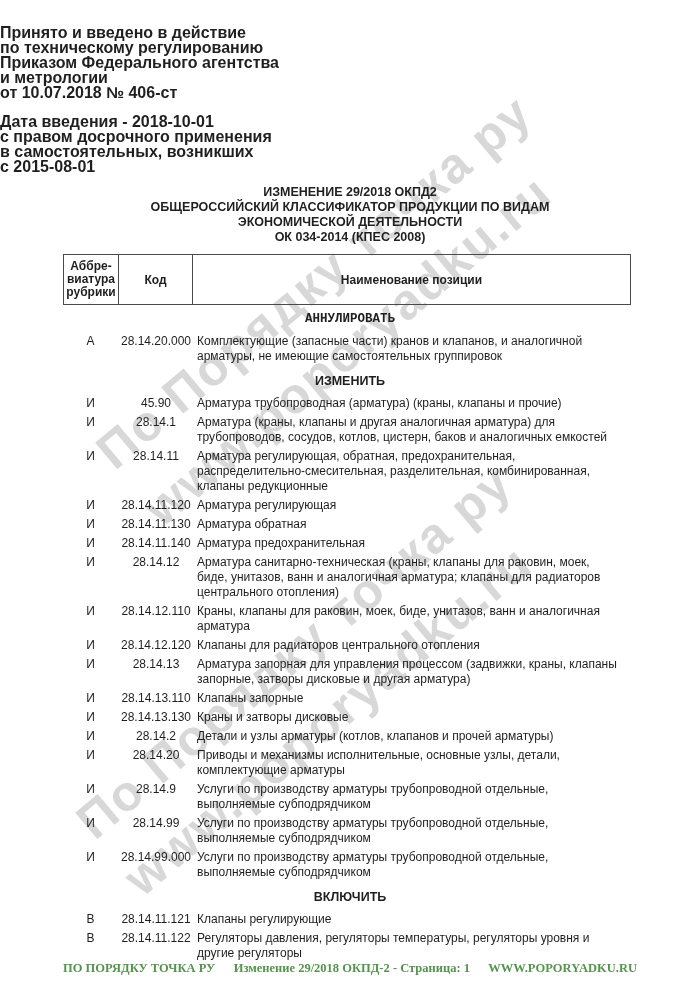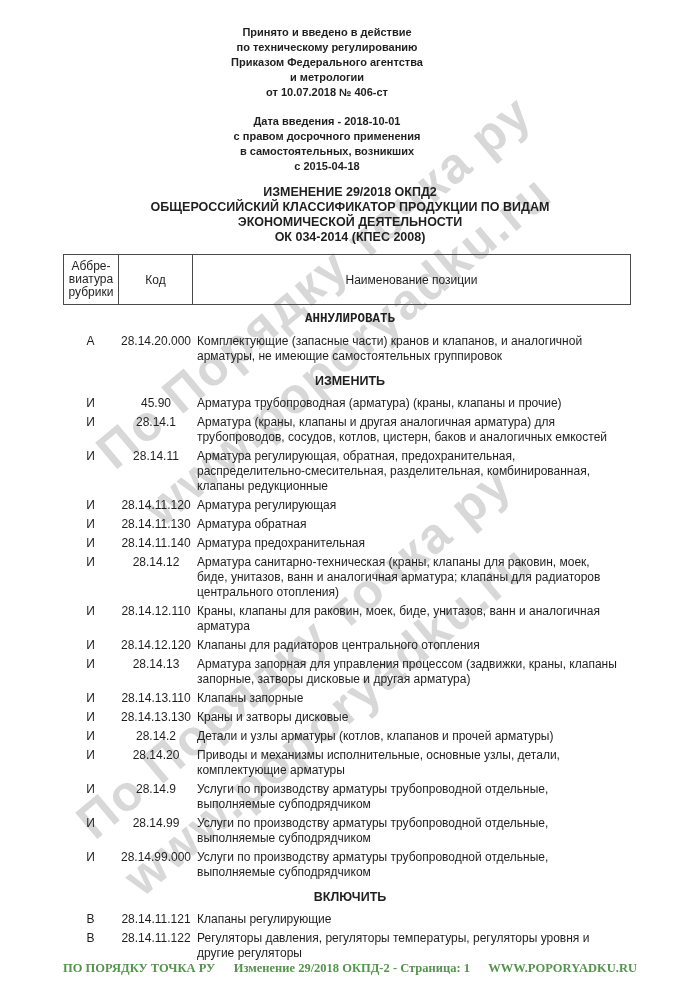--- a/index.html
+++ b/index.html
@@ -28,43 +28,43 @@
     white-space: nowrap;
     user-select: none;
   }
   .wm-a { left: 80px;  top: 430px; }
   .wm-b { left: 60px;  top: 800px; }
 
   
   .content { position: relative; z-index: 1; padding-top: 25px; }
 
   .hdr-right {
-    text-align: center;
+    text-align: left;
     margin-right: 46px;
     font-weight: bold;
-    font-size: 11px;
+    font-size: 16px;
     line-height: 15px;
   }
   .hdr-gap { height: 14px; }
 
   .doc-title {
     margin-top: 11px;
     text-align: center;
     font-weight: bold;
     font-size: 12.5px;
     line-height: 15px;
   }
 
   
   .tbl-header {
     display: grid;
     grid-template-columns: 55px 74px 1fr;
     margin: 9px 69px 0 63px;
     border: 1px solid #4a4a4a;
-    font-weight: normal;
+    font-weight: bold;
     font-size: 12px;
   }
   .tbl-header .cell { display:flex; align-items:center; justify-content:center; text-align:center; }
   .cell-abbr {
     border-right: 1px solid #4a4a4a;
     white-space: pre-line;
     line-height: 13px;
     padding: 5px 2px;
   }
   .cell-code { border-right: 1px solid #4a4a4a; }
@@ -124,21 +124,21 @@
     <div class="hdr-right">
       <div>Принято и введено в действие</div>
       <div>по техническому регулированию</div>
       <div>Приказом Федерального агентства</div>
       <div>и метрологии</div>
       <div>от 10.07.2018 № 406-ст</div>
       <div class="hdr-gap"></div>
       <div>Дата введения - 2018-10-01</div>
       <div>с правом досрочного применения</div>
       <div>в самостоятельных, возникших</div>
-      <div>с 2015-04-18</div>
+      <div>с 2015-08-01</div>
     </div>
 
     <div class="doc-title">
       <div>ИЗМЕНЕНИЕ 29/2018 ОКПД2</div>
       <div>ОБЩЕРОССИЙСКИЙ КЛАССИФИКАТОР ПРОДУКЦИИ ПО ВИДАМ</div>
       <div>ЭКОНОМИЧЕСКОЙ ДЕЯТЕЛЬНОСТИ</div>
       <div>ОК 034-2014 (КПЕС 2008)</div>
     </div>
 
     <div class="tbl-header">

